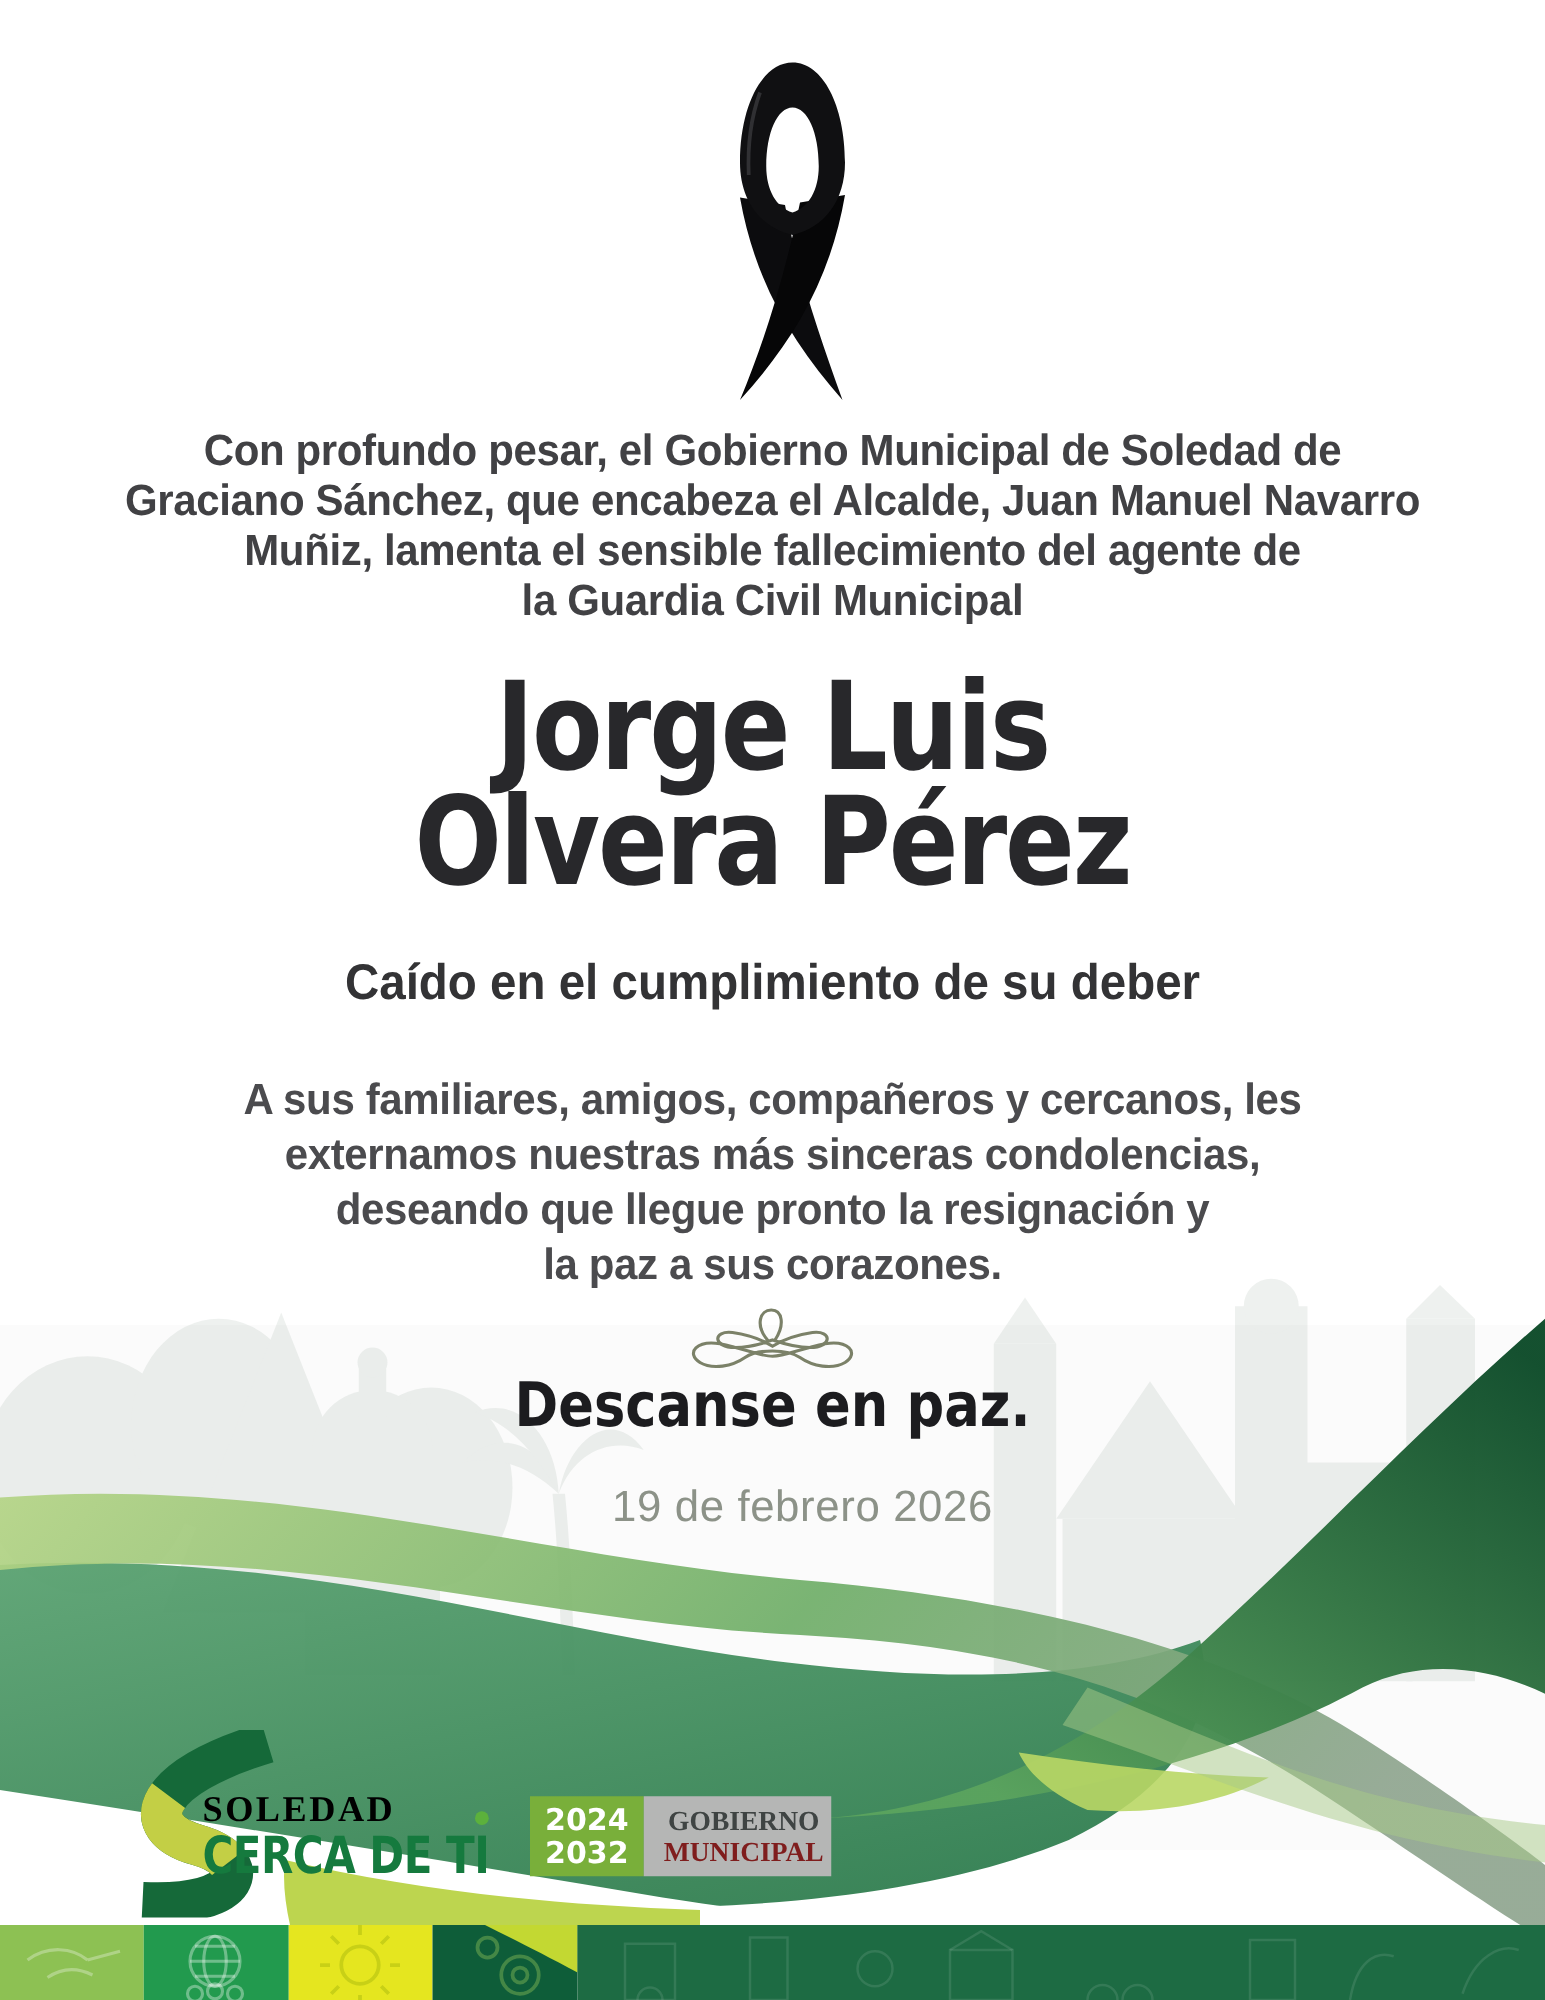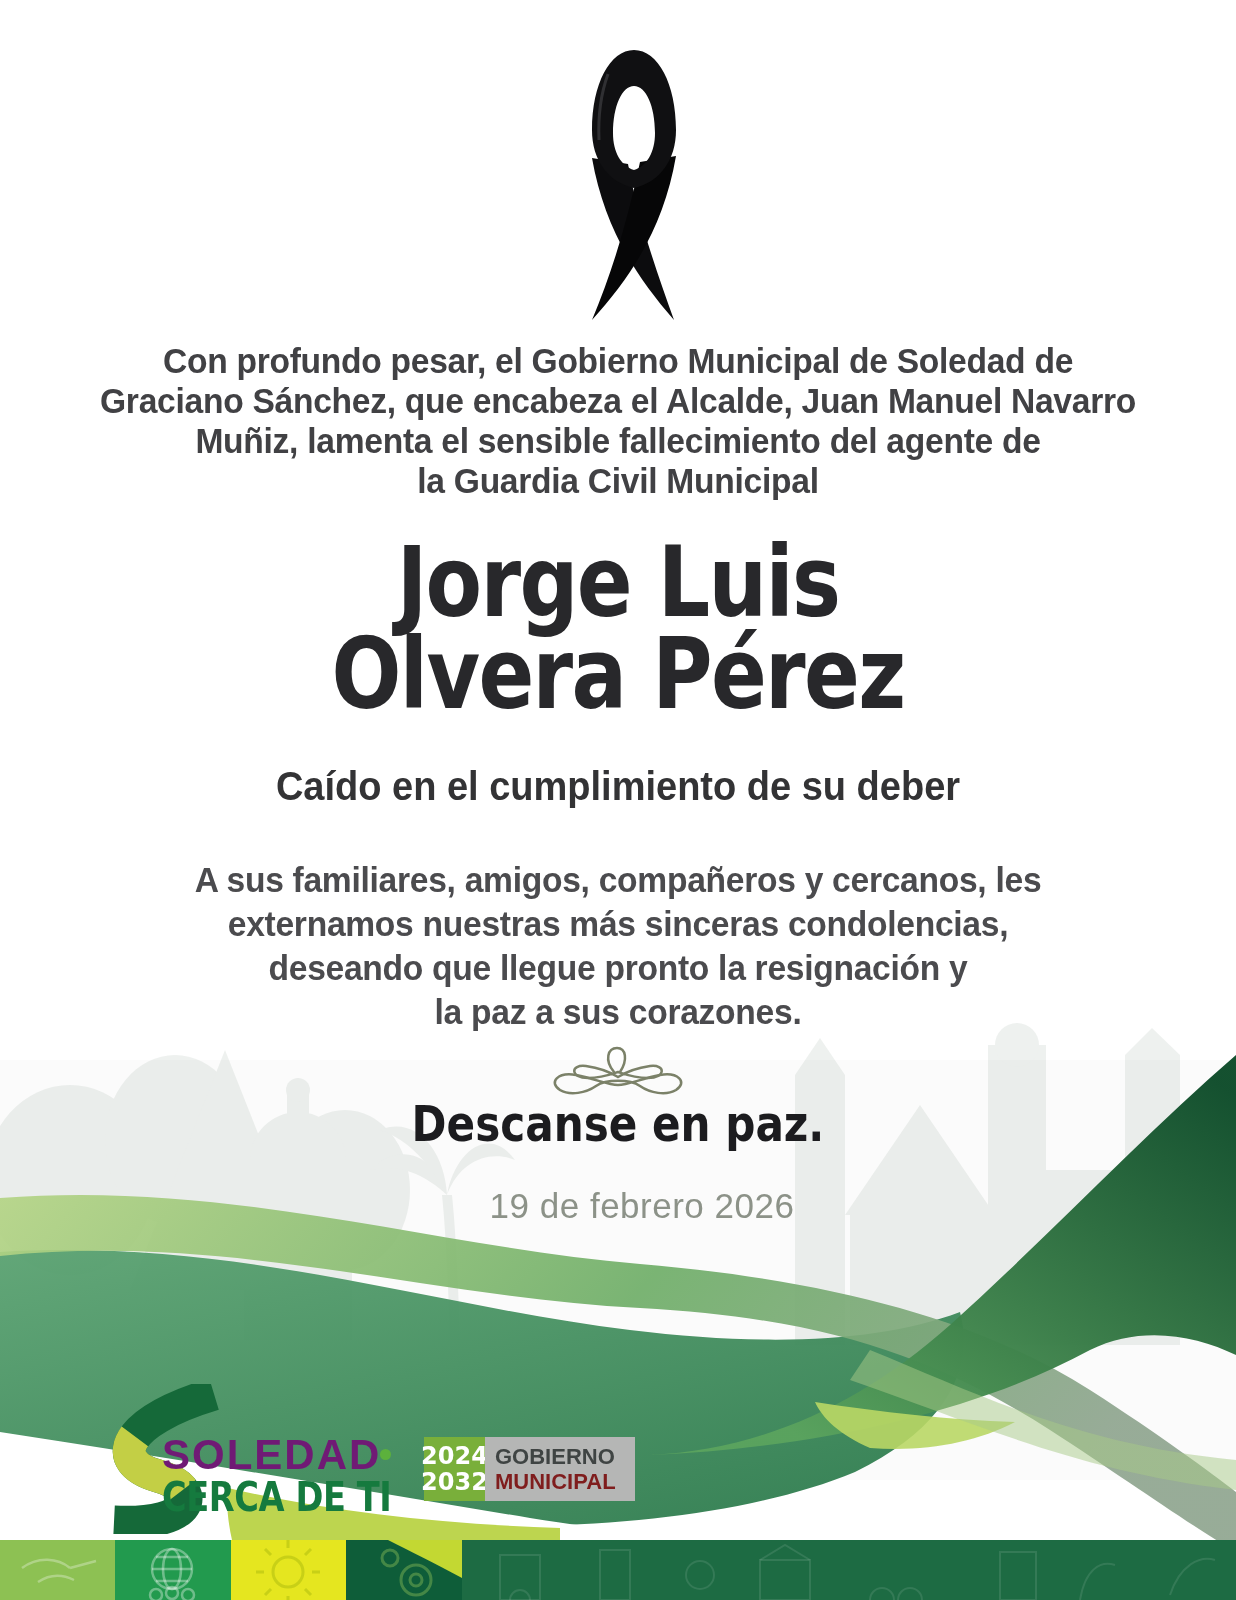--- a/index.html
+++ b/index.html
@@ -39,41 +39,41 @@
     letter-spacing:.5px;z-index:3;padding-left:48px;
   }
   
   .decor{top:1020px;left:0;z-index:1;}
   .ribbon{top:46px;left:532px;z-index:2;}
   .flourish{top:1044px;left:548px;z-index:3;}
   
   .slogo{top:1384px;left:66px;z-index:4;}
   .wordmark{left:162px;top:1434px;z-index:4;line-height:1;}
   .wm1{
-    font-family:Liberation Sans, sans-serif;font-weight:bold;font-size:42px;
-    color:#701a75;letter-spacing:2px;
+    font-family:Liberation Serif, serif;font-weight:bold;font-size:29px;
+    color:#000000;letter-spacing:2px;
   }
   .wm2{
     font-family:"DejaVu Sans",sans-serif;font-weight:bold;font-size:41px;
     color:#157a3e;letter-spacing:-.5px;transform:scaleX(.82);
     transform-origin:left;margin-top:1px;
   }
   .tidot{left:380px;top:1449px;width:11px;height:11px;border-radius:50%;
     background:#5cb13c;z-index:5;}
   .badge{left:424px;top:1437px;display:flex;z-index:4;}
   .badge-years{
-    width:61px;height:64px;background:#79af3a;color:#ffffff;
+    width:91px;height:64px;background:#79af3a;color:#ffffff;
     font-family:"DejaVu Sans",sans-serif;font-weight:bold;font-size:24px;
     line-height:26px;display:flex;flex-direction:column;
     align-items:center;justify-content:center;
   }
   .badge-gov{
     width:140px;height:64px;background:#b5b6b5;padding-left:10px;
-    font-family:Liberation Sans, sans-serif;font-weight:bold;font-size:22px;
-    line-height:25px;display:flex;flex-direction:column;justify-content:center;
+    font-family:Liberation Serif, serif;font-weight:bold;font-size:22px;
+    line-height:25px;display:flex;flex-direction:column;justify-content:center;align-items:center;
   }
   .gov1{color:#3f4443;}
   .gov2{color:#7f1d1d;}
 </style>
 </head>
 <body>
 
 <div class="poster">
 
   <svg class="abs decor" width="1236" height="580" viewBox="0 0 1236 580">

